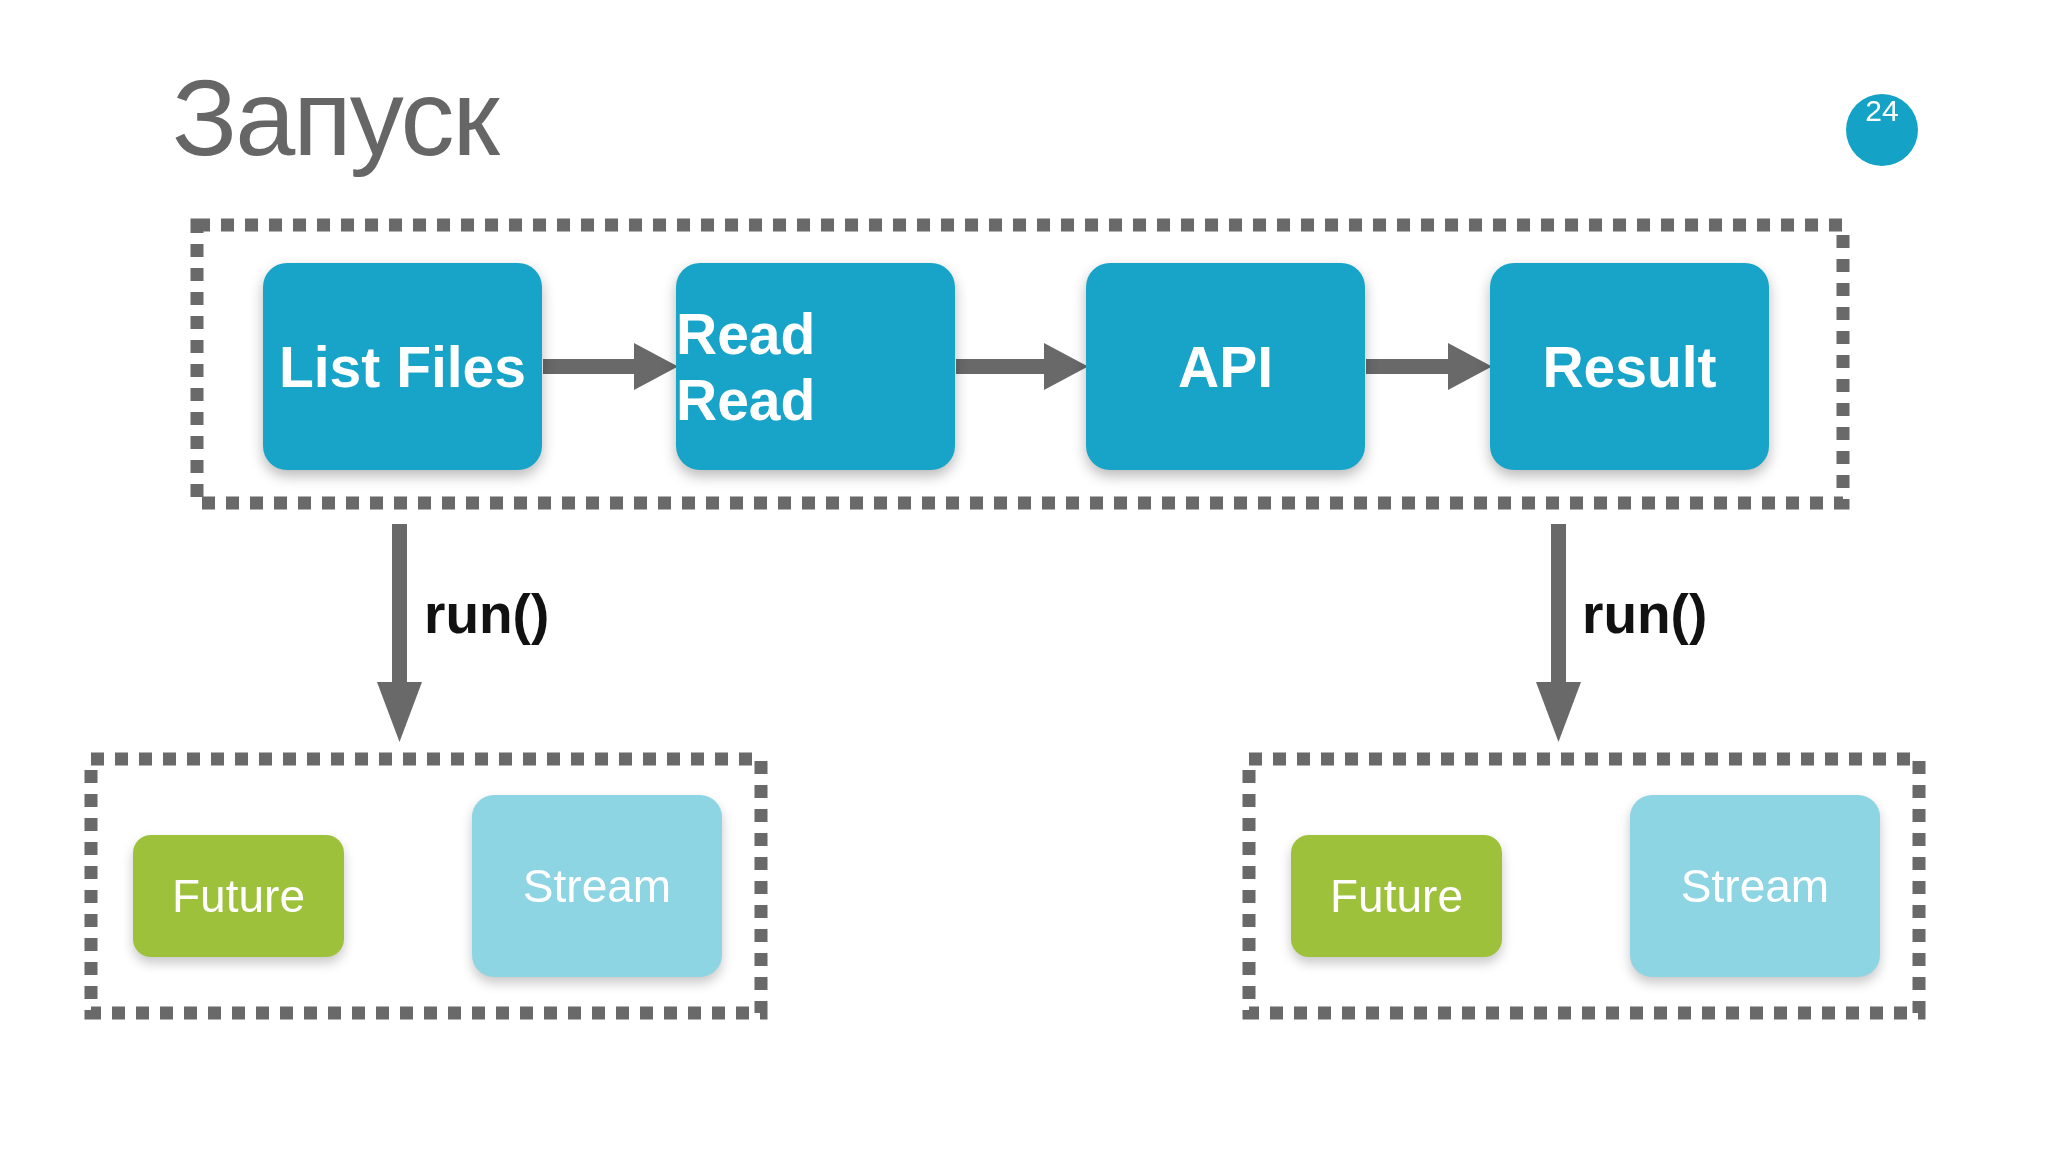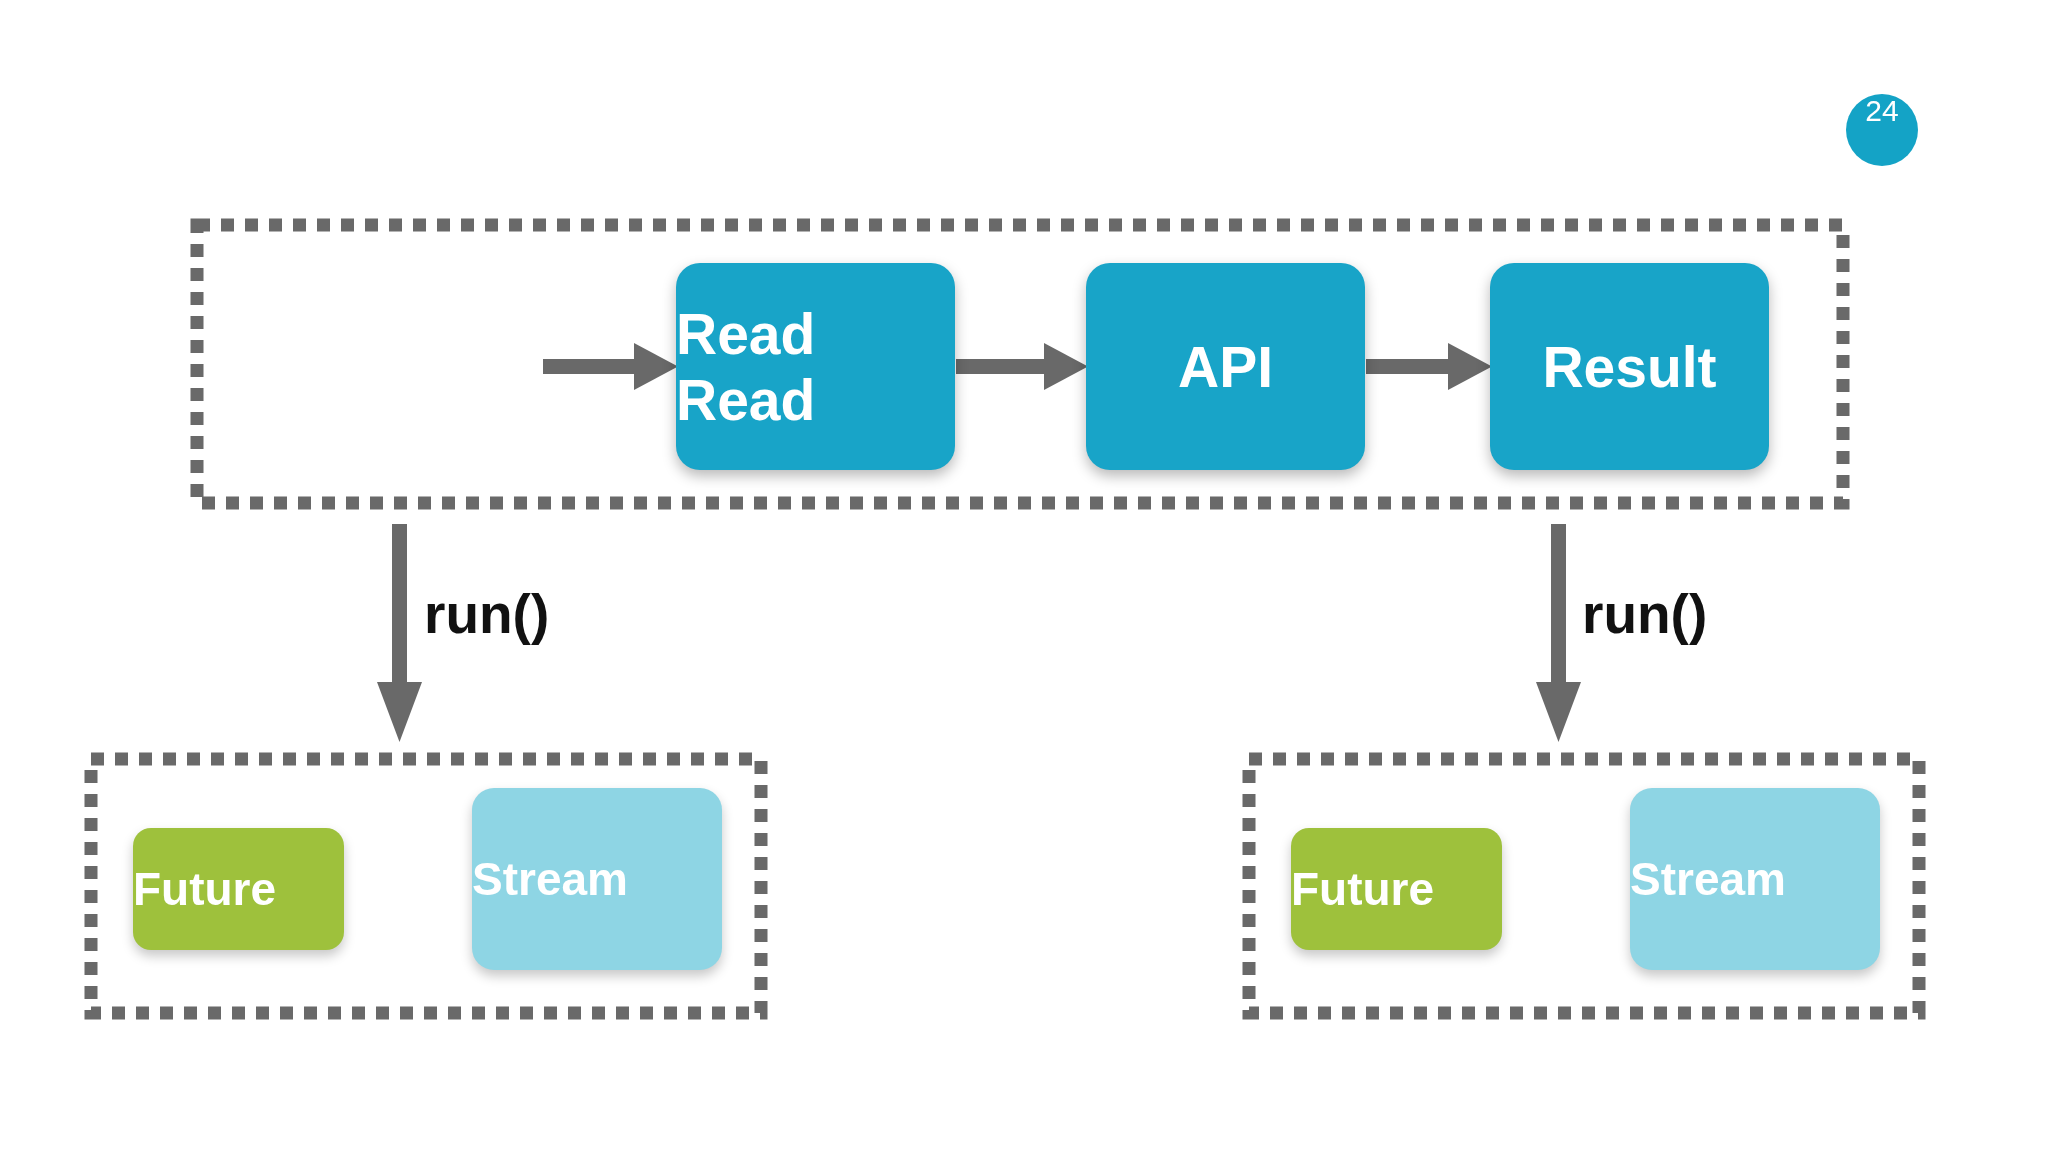--- a/index.html
+++ b/index.html
@@ -22,34 +22,36 @@
     background:#18a4c8;color:#ffffff;font-weight:bold;font-size:57px;
     display:flex;align-items:center;justify-content:center;
     box-shadow:0 6px 14px rgba(0,0,0,0.28);
   }
   .step-0{left:263px}.step-1{left:676px}.step-2{left:1086px}.step-3{left:1490px}
   .run-label{
     position:absolute;top:582px;font-size:55px;color:#111111;font-weight:700;
   }
   .run-left{left:424px}.run-right{left:1582px}
   .mini-box{
-    position:absolute;color:#ffffff;font-weight:bold;font-size:46px;
-    display:flex;align-items:center;
+    position:absolute;color:#ffffff;font-weight:normal;font-size:46px;
+    display:flex;align-items:center;justify-content:center;
     box-shadow:0 6px 12px rgba(0,0,0,0.22);
+    margin-top:7px;
   }
   .future-box{width:211px;height:122px;border-radius:18px;background:#9ec13c;top:828px;}
   .stream-box{width:250px;height:182px;border-radius:22px;background:#8ed5e4;top:788px;}
   .future-left{left:133px}.stream-left{left:472px}
   .future-right{left:1291px}.stream-right{left:1630px}
 </style>
 </head>
 <body>
 
 <div class="canvas">
 
+  <h1 class="slide-title">Запуск</h1>
 
   <div class="page-badge">
     <span>24</span>
   </div>
 
   <svg class="svg-layer" viewBox="0 0 2048 1152" xmlns="http://www.w3.org/2000/svg">
 
     <rect x="197" y="225" width="1646" height="278" fill="none" stroke="#696969" stroke-width="13" stroke-dasharray="13 11"></rect>
     <rect x="91" y="759" width="670" height="254" fill="none" stroke="#696969" stroke-width="13" stroke-dasharray="13 11"></rect>
     <rect x="1249" y="759" width="670" height="254" fill="none" stroke="#696969" stroke-width="13" stroke-dasharray="13 11"></rect>
@@ -65,20 +67,23 @@
       <polygon points="1448,343 1448,390 1492,366.5"></polygon>
 
       <rect x="392" y="524" width="15" height="160"></rect>
       <polygon points="377,682 422,682 399.5,742"></polygon>
 
       <rect x="1551" y="524" width="15" height="160"></rect>
       <polygon points="1536,682 1581,682 1558.5,742"></polygon>
     </g>
   </svg>
 
+  <div class="step-box step-0">
+    <span>List Files</span>
+  </div>
   <div class="step-box step-1">
     <span>Read Read</span>
   </div>
   <div class="step-box step-3">
     <span>Result</span>
   </div>
   <div class="step-box step-2">
     <span>API</span>
   </div>
 

